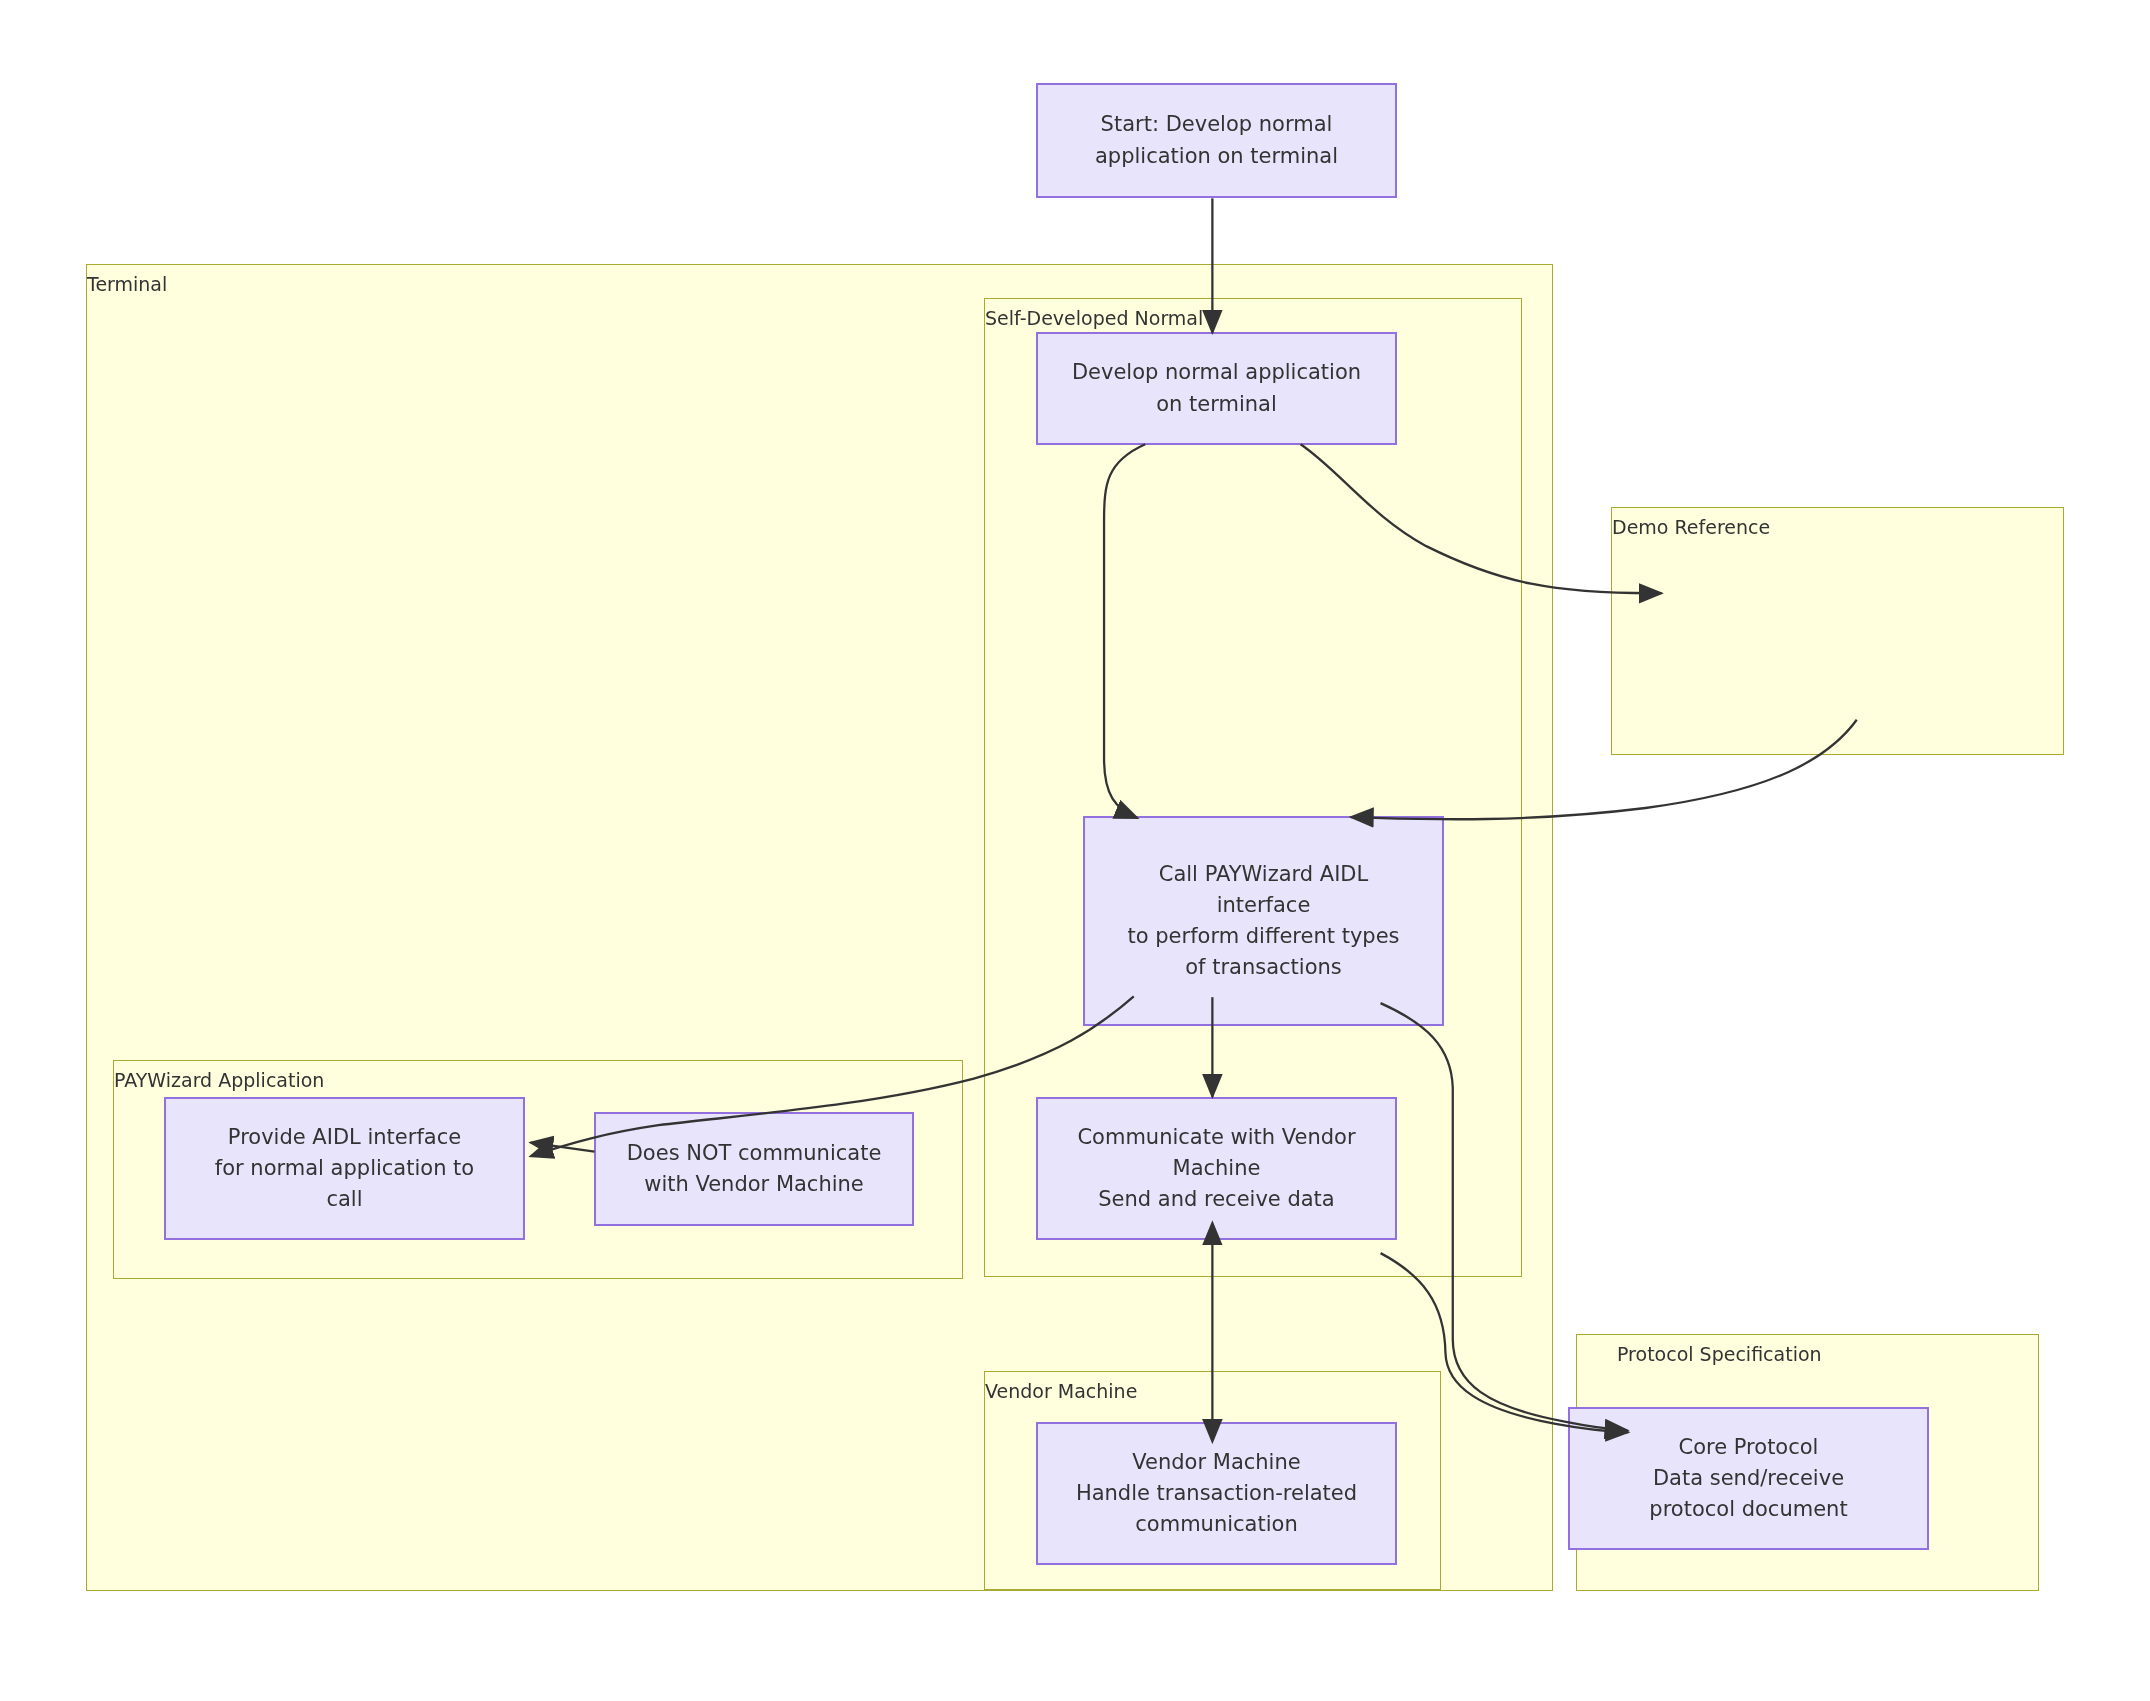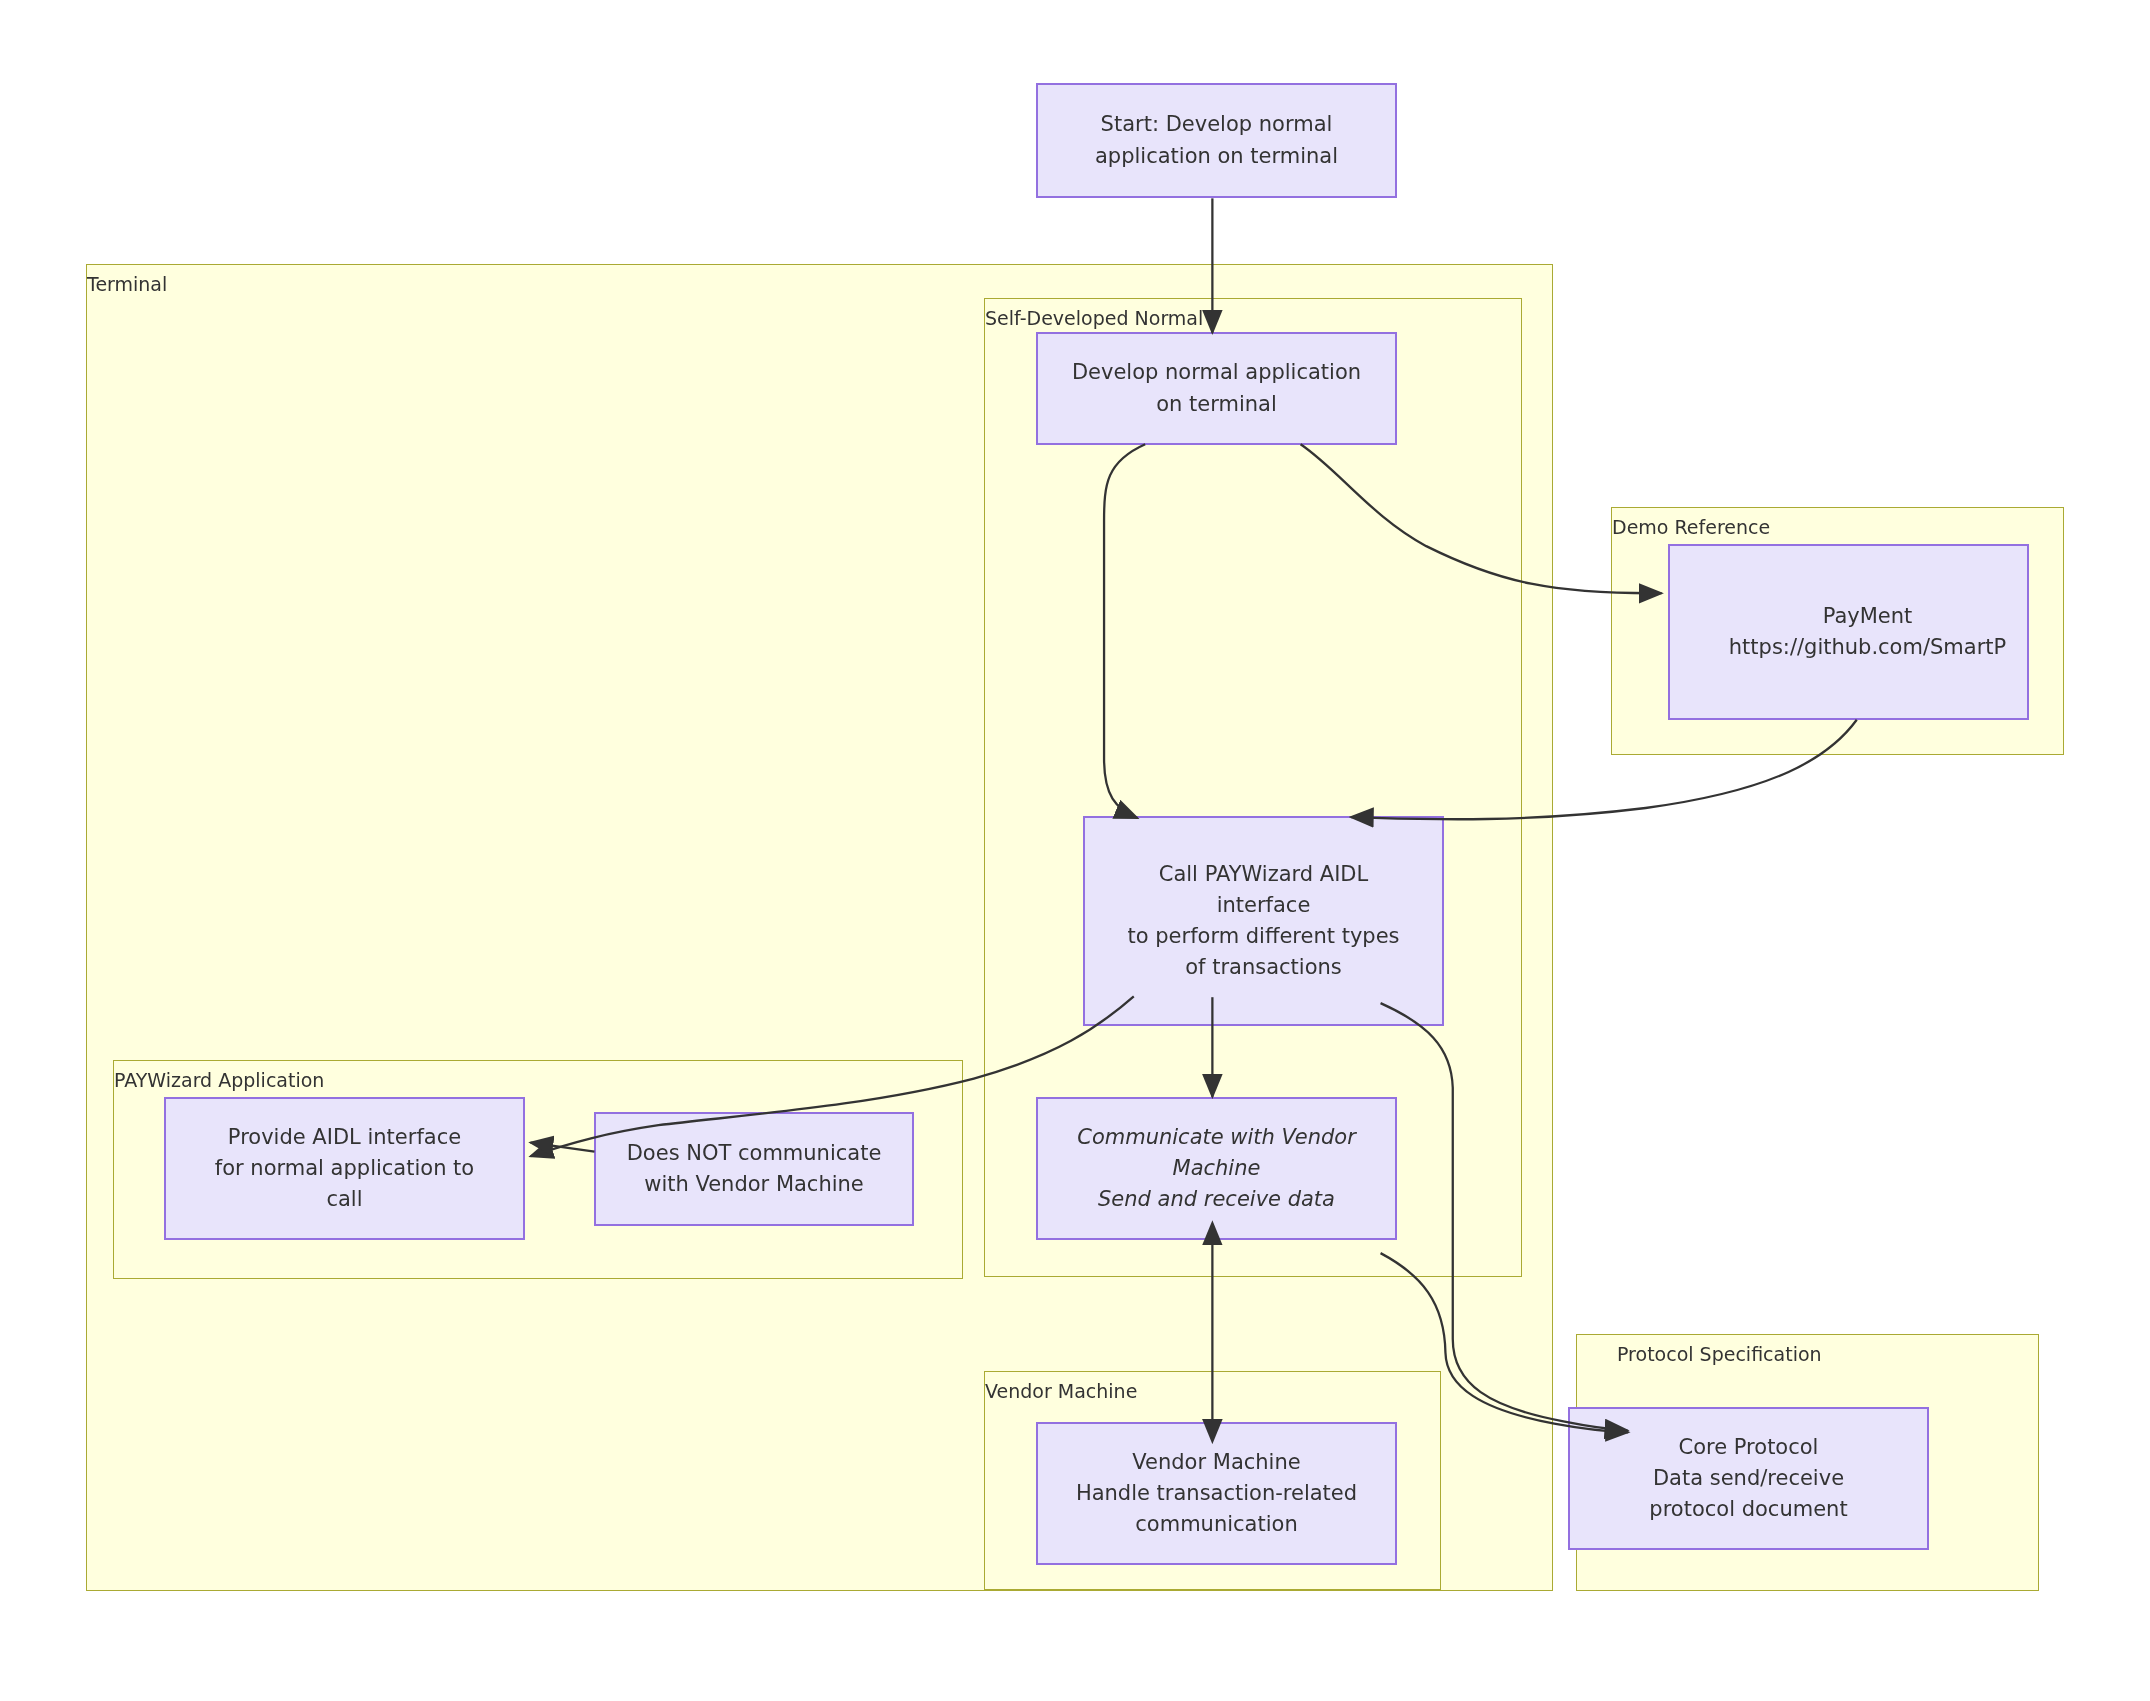--- a/index.html
+++ b/index.html
@@ -144,44 +144,40 @@
   <div class="node" style="left:1036px; top:83px; width:361px; height:115px;">
     <div class="node-text">Start: Develop normal
 application on terminal</div>
   </div>
 
   <div class="node" style="left:1036px; top:332px; width:361px; height:113px;">
     <div class="node-text">Develop normal application
 on terminal</div>
   </div>
 
-  <div class="node" style="left:1668px; top:544px; width:361px; height:176px;">
-    <div class="node-text overflow-right">PayMent
-https://github.com/SmartP</div>
-  </div>
 
   <div class="node" style="left:1036px; top:816px; width:361px; height:210px;margin-left:47px;">
     <div class="node-text">Call PAYWizard AIDL
 interface
 to perform different types
 of transactions</div>
   </div>
 
   <div class="node" style="left:164px; top:1097px; width:361px; height:143px;">
     <div class="node-text">Provide AIDL interface
 for normal application to
 call</div>
   </div>
 
   <div class="node" style="left:594px; top:1112px; width:320px; height:114px;">
     <div class="node-text">Does NOT communicate
 with Vendor Machine</div>
   </div>
 
-  <div class="node" style="left:1036px; top:1097px; width:361px; height:143px;font-style:italic;">
+  <div class="node" style="left:1036px; top:1097px; width:361px; height:143px;">
     <div class="node-text">Communicate with Vendor
 Machine
 Send and receive data</div>
   </div>
 
   <div class="node" style="left:1036px; top:1422px; width:361px; height:143px;">
     <div class="node-text">Vendor Machine
 Handle transaction-related
 communication</div>
   </div>

